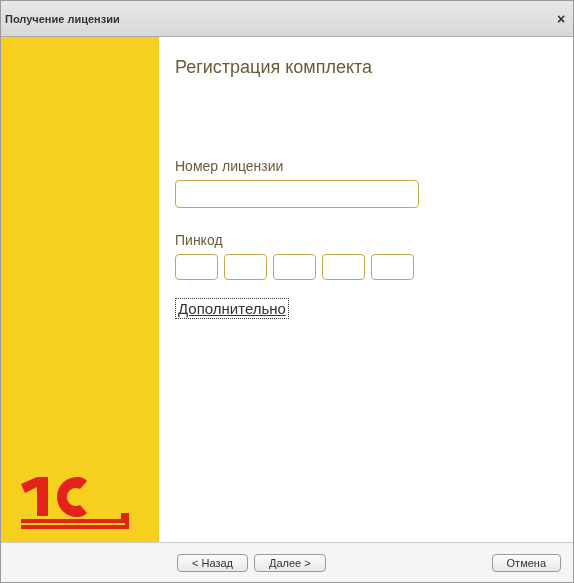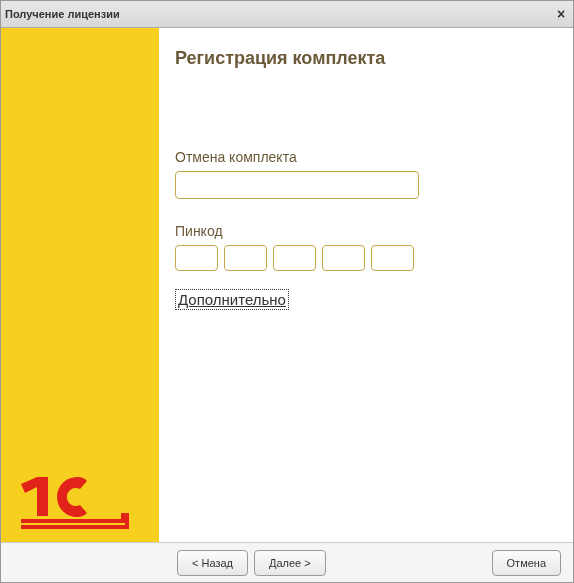--- a/index.html
+++ b/index.html
@@ -14,21 +14,21 @@
     }
     .window {
       width: 574px;
       height: 583px;
       background: #fff;
       border: 1px solid #999;
       display: flex;
       flex-direction: column;
     }
     .titlebar {
-      height: 27px;
+      height: 36px;
       background: linear-gradient(to bottom, #e8e8e8, #d8d8d8);
       border-bottom: 1px solid #aaa;
       display: flex;
       align-items: center;
       padding: 0 4px;
       font-size: 11px;
       color: #333;
     }
     .titlebar-title {
       flex: 1;
@@ -65,21 +65,21 @@
       left: 20px;
     }
     .content {
       flex: 1;
       padding: 20px 30px 20px 16px;
       background: #fff;
     }
     .heading {
       font-size: 18px;
       color: #6b5a3a;
-      font-weight: bold;
+      font-weight: normal;
       margin-bottom: 80px;
     }
     .field-label {
       font-size: 14px;
       color: #6b5a3a;
       margin-bottom: 6px;
     }
     .kit-input {
       width: 244px;
       height: 28px;
@@ -123,21 +123,21 @@
       gap: 6px;
     }
     .footer-spacer {
       width: 158px;
     }
     .footer-right {
       margin-left: auto;
       text-decoration: underline;
     }
     .btn {
-      height: 26px;
+      height: 18px;
       padding: 0 14px;
       background: linear-gradient(to bottom, #fcfcfc, #e8e8e8);
       border: 1px solid #999;
       border-radius: 4px;
       font-size: 11px;
       color: #333;
       cursor: pointer;
       display: inline-flex;
       align-items: center;
       justify-content: center;
@@ -175,21 +175,21 @@
               <rect x="100" y="36" width="4" height="10"></rect>
               <rect x="104" y="36" width="4" height="16"></rect>
             </g>
           </svg>
         </div>
       </div>
 
       <div class="content">
         <h1 class="heading">Регистрация комплекта</h1>
 
-        <div class="field-label">Отмена комплекта</div>
+        <div class="field-label">Номер лицензии</div>
         <input type="text" class="kit-input" value="" style="">
 
         <div class="field-label">Пинкод</div>
         <div class="pin-row">
           <input type="text" class="pin-input" value="" style="">
           <input type="text" class="pin-input" value="" style="">
           <input type="text" class="pin-input" value="" style="">
           <input type="text" class="pin-input" value="" style="">
           <input type="text" class="pin-input" value="" style="">
         </div>

